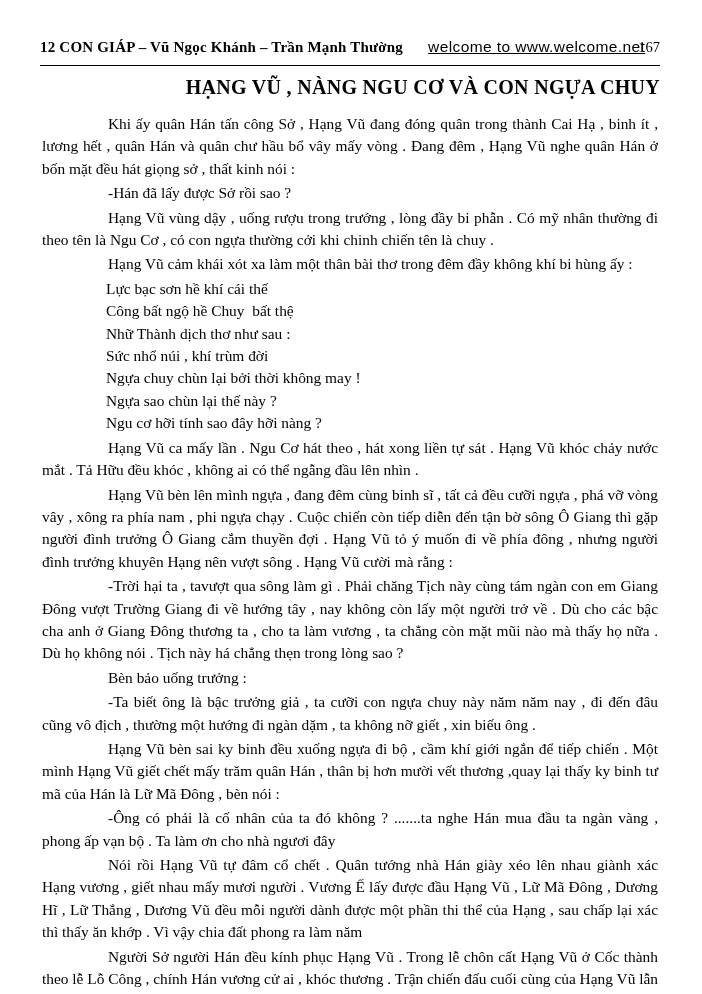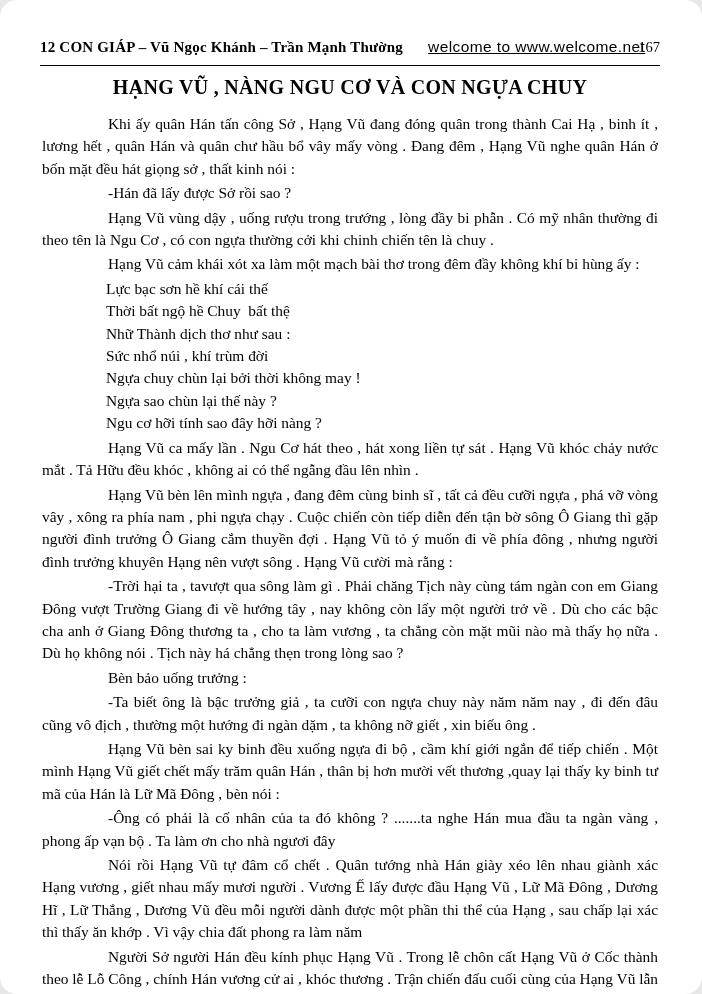--- a/index.html
+++ b/index.html
@@ -11,21 +11,20 @@
     position: relative;
     width: 702px;
     height: 994px;
     margin: 0 auto;
     background: #ffffff;
     color: #000000;
     font-family: "Liberation Serif", "DejaVu Serif", serif;
     box-sizing: border-box;
     padding: 38px 42px 0 40px;
     overflow: hidden;
-    border-radius: 17px;
   }
   .hdr {
     display: flex;
     justify-content: space-between;
     align-items: baseline;
     font-size: 15px;
   }
   .hdr-left {
     font-weight: bold;
     font-size: 15px;
@@ -47,21 +46,21 @@
     font-size: 14.5px;
     margin-left: -7px;
     text-align: center;
   }
   .rule {
     border: none;
     border-top: 1.6px solid #000000;
     margin: 9px 0 10px 0;
   }
   .doc-title {
-    text-align: center;
+    text-align: right;
     font-size: 20px;
     font-weight: bold;
     margin: 6px 0 14px 0;
     letter-spacing: 0.3px;
     white-space: nowrap;
   }
   .body-text {
     font-size: 15.4px;
     line-height: 22.4px;
   }
@@ -88,23 +87,23 @@
   </div>
 
   <hr class="rule">
 
   <div class="doc-title">HẠNG VŨ , NÀNG NGU CƠ VÀ CON NGỰA CHUY</div>
 
   <div class="body-text">
       <div class="para">Khi ấy quân Hán tấn công Sở , Hạng Vũ đang đóng quân trong thành Cai Hạ , binh ít , lương hết , quân Hán và quân chư hầu bổ vây mấy vòng . Đang đêm , Hạng Vũ nghe quân Hán ở bốn mặt đều hát giọng sở , thất kinh nói :</div>
       <div class="para">-Hán đã lấy được Sở rồi sao ?</div>
       <div class="para">Hạng Vũ vùng dậy , uống rượu trong trướng , lòng đầy bi phẫn . Có mỹ nhân thường đi theo tên là Ngu Cơ , có con ngựa thường cởi khi chinh chiến tên là chuy .</div>
-      <div class="para">Hạng Vũ cảm khái xót xa làm một mạch bài thơ trong đêm đầy không khí bi hùng ấy :</div>
+      <div class="para">Hạng Vũ cảm khái xót xa làm một thân bài thơ trong đêm đầy không khí bi hùng ấy :</div>
       <div class="verse">Lực bạc sơn hề khí cái thế</div>
-      <div class="verse">Thời bất ngộ hề Chuy  bất thệ</div>
+      <div class="verse">Công bất ngộ hề Chuy  bất thệ</div>
       <div class="verse">Nhữ Thành dịch thơ như sau :</div>
       <div class="verse">Sức nhổ núi , khí trùm đời</div>
       <div class="verse">Ngựa chuy chùn lại bởi thời không may !</div>
       <div class="verse">Ngựa sao chùn lại thế này ?</div>
       <div class="verse">Ngu cơ hỡi tính sao đây hỡi nàng ?</div>
       <div class="para">Hạng Vũ ca mấy lần . Ngu Cơ hát theo , hát xong liền tự sát . Hạng Vũ khóc chảy nước mắt . Tả Hữu đều khóc , không ai có thể ngẫng đầu lên nhìn .</div>
       <div class="para">Hạng Vũ bèn lên mình ngựa , đang đêm cùng binh sĩ , tất cả đều cưỡi ngựa , phá vỡ vòng vây , xông ra phía nam , phi ngựa chạy . Cuộc chiến còn tiếp diễn đến tận bờ sông Ô Giang thì gặp người đình trưởng Ô Giang cắm thuyền đợi . Hạng Vũ tỏ ý muốn đi về phía đông , nhưng người đình trưởng khuyên Hạng nên vượt sông . Hạng Vũ cười mà rằng :</div>
       <div class="para">-Trời hại ta , tavượt qua sông làm gì . Phải chăng Tịch này cùng tám ngàn con em Giang Đông vượt Trường Giang đi về hướng tây , nay không còn lấy một người trở về . Dù cho các bậc cha anh ở Giang Đông thương ta , cho ta làm vương , ta chẳng còn mặt mũi nào mà thấy họ nữa . Dù họ không nói . Tịch này há chẳng thẹn trong lòng sao ?</div>
       <div class="para">Bèn bảo uống trưởng :</div>
       <div class="para">-Ta biết ông là bậc trưởng giả , ta cưỡi con ngựa chuy này năm năm nay , đi đến đâu cũng vô địch , thường một hướng đi ngàn dặm , ta không nỡ giết , xin biếu ông .</div>

